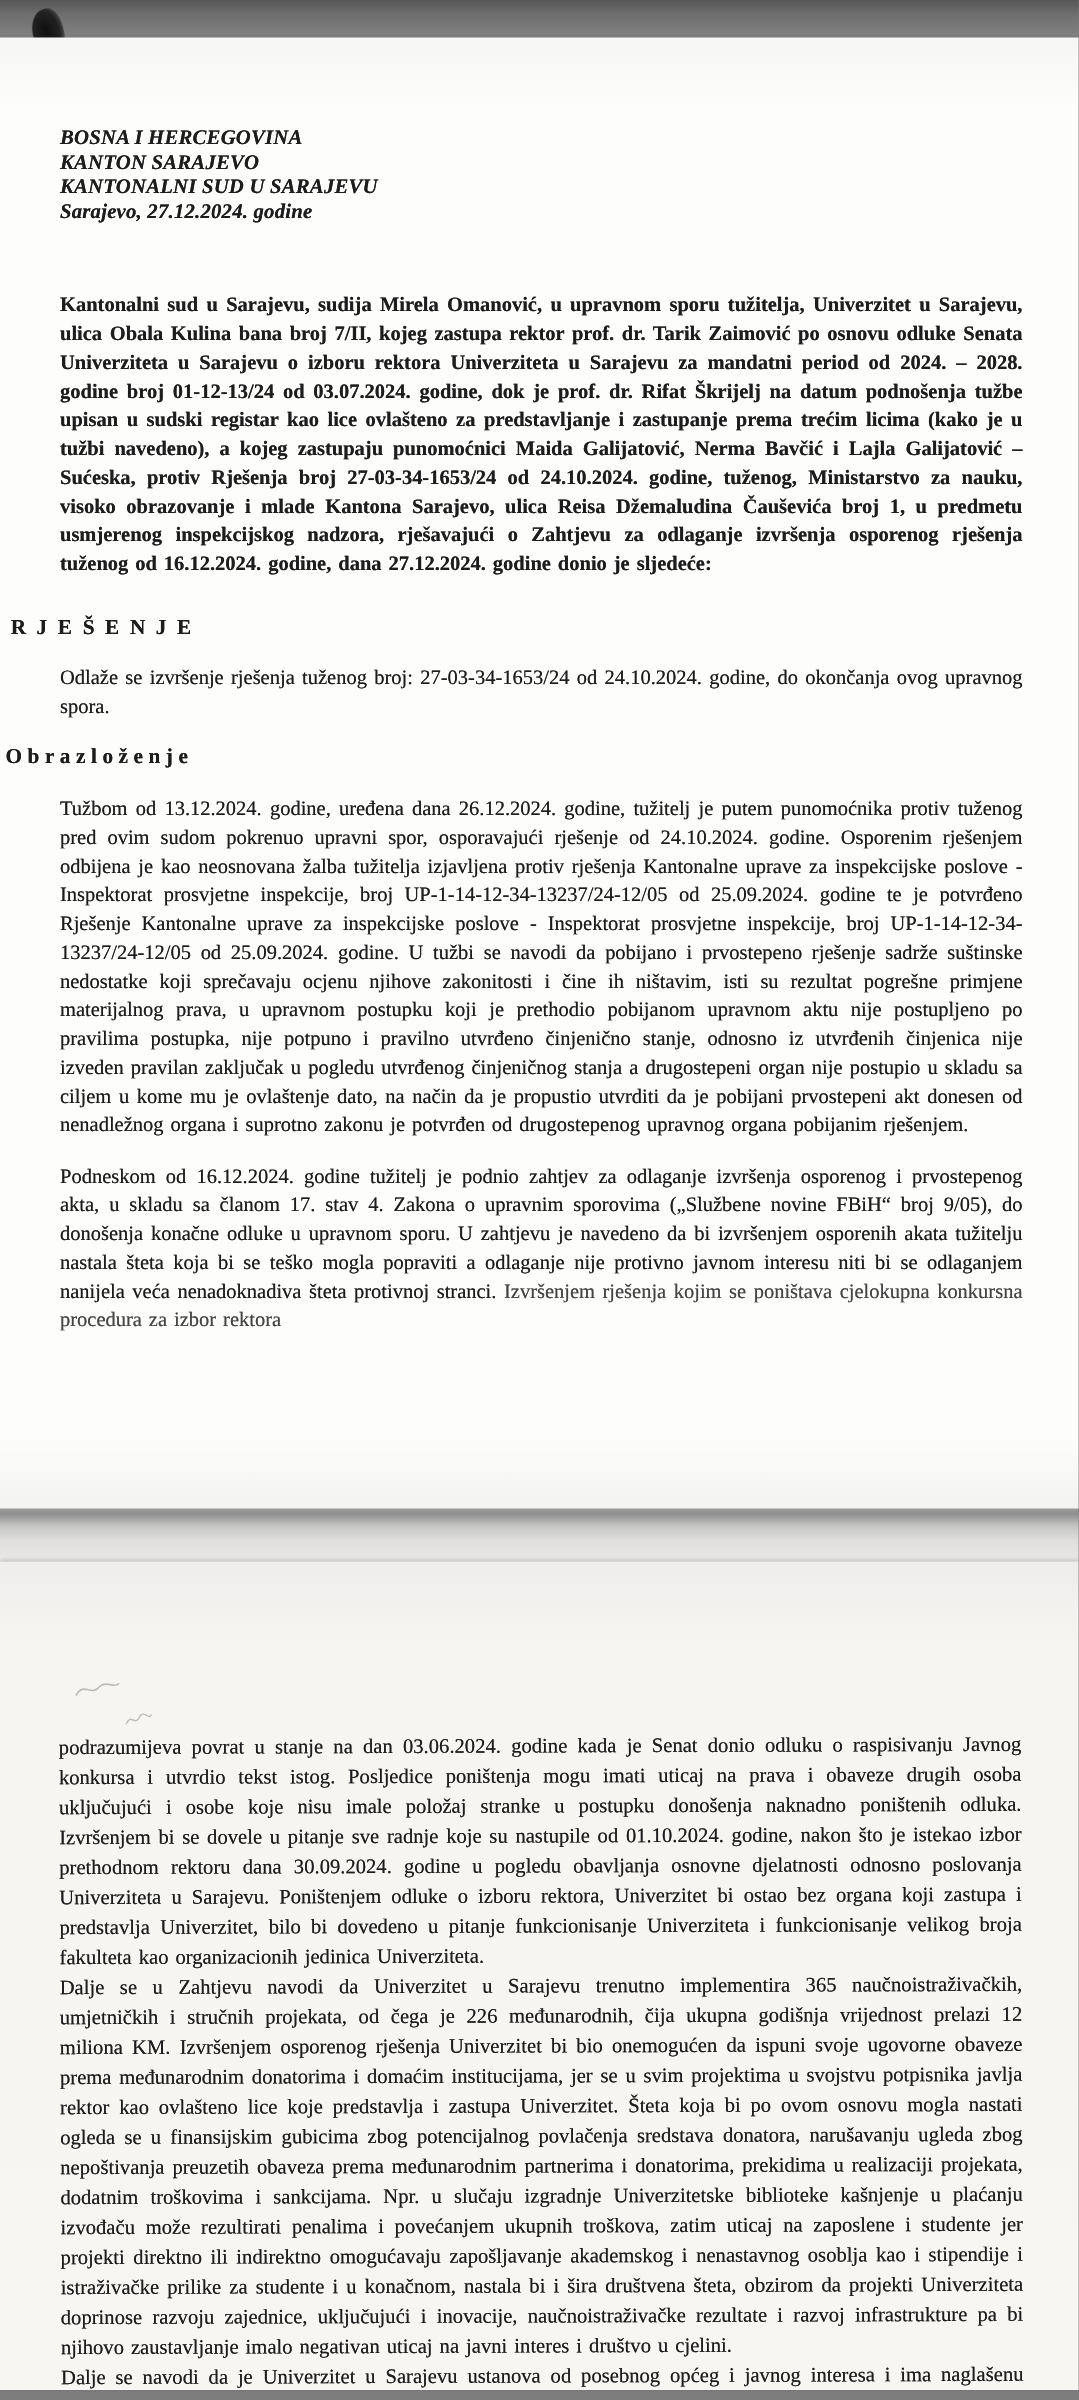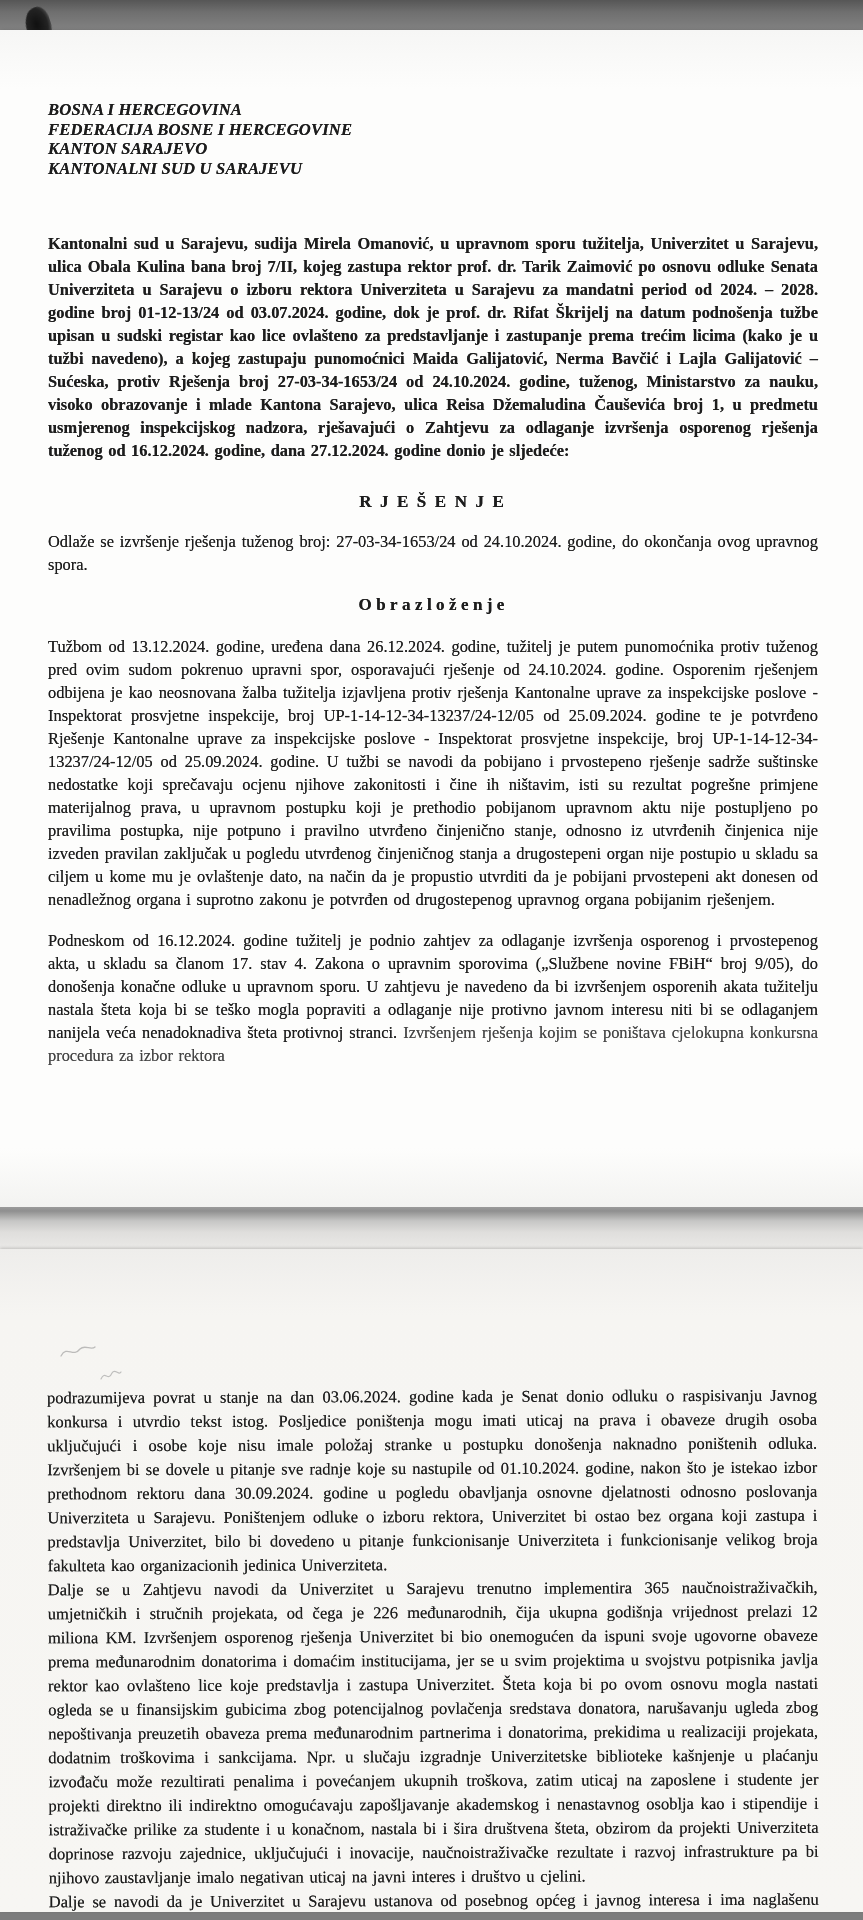--- a/index.html
+++ b/index.html
@@ -47,21 +47,21 @@
   }
   .header-block{
     margin:70px 45px 0 48px;
     font-weight:bold;font-size:16.6px;line-height:19.5px;
     letter-spacing:0.01em;
     text-shadow:0 0 0.5px rgba(25,25,25,0.9);
     font-style:italic;
   }
   .intro{margin:54px 45px 0 48px;font-weight:bold;}
   .h-center{
-    text-align:center;font-size:17px;font-weight:600;margin:0;
+    font-size:17px;font-weight:600;margin:0;
     text-shadow:0 0 0.5px rgba(25,25,25,0.9);
   }
   .h-ruling{margin-top:30px;letter-spacing:0.5em;padding-left:0.5em;}
   .h-reason{margin-top:19px;letter-spacing:0.26em;padding-left:0.26em;font-weight:600;}
   .ruling-par{margin:18px 45px 0 48px;}
   .reason-p1{margin:20px 45px 0 48px;}
   .reason-p2{margin:18px 45px 0 48px;}
   .blurred{filter:blur(0.45px);opacity:0.82;}
   .p2-content{
     margin:136px 45px 0 48px;
@@ -73,23 +73,23 @@
 </style>
 </head>
 <body>
 
 <div class="top-band"></div>
 <div class="ink-blob"></div>
 
 <div class="page page1">
   <div class="header-block">
     <div>BOSNA I HERCEGOVINA</div>
-    <div>FEDERACIJA BOSNE I HERCEGOVINE</div>
     <div>KANTON SARAJEVO</div>
     <div>KANTONALNI SUD U SARAJEVU</div>
+    <div>Sarajevo, 27.12.2024. godine</div>
   </div>
 
   <p class="txt intro">Kantonalni sud u Sarajevu, sudija Mirela Omanović, u upravnom sporu tužitelja, Univerzitet u Sarajevu, ulica Obala Kulina bana broj 7/II, kojeg zastupa rektor prof. dr. Tarik Zaimović po osnovu odluke Senata Univerziteta u Sarajevu o izboru rektora Univerziteta u Sarajevu za mandatni period od 2024. – 2028. godine broj 01-12-13/24 od 03.07.2024. godine, dok je prof. dr. Rifat Škrijelj na datum podnošenja tužbe upisan u sudski registar kao lice ovlašteno za predstavljanje i zastupanje prema trećim licima (kako je u tužbi navedeno), a kojeg zastupaju punomoćnici Maida Galijatović, Nerma Bavčić i Lajla Galijatović – Sućeska, protiv Rješenja broj 27-03-34-1653/24 od 24.10.2024. godine, tuženog, Ministarstvo za nauku, visoko obrazovanje i mlade Kantona Sarajevo, ulica Reisa Džemaludina Čauševića broj 1, u predmetu usmjerenog inspekcijskog nadzora, rješavajući o Zahtjevu za odlaganje izvršenja osporenog rješenja tuženog od 16.12.2024. godine, dana 27.12.2024. godine donio je sljedeće:</p>
 
   <h2 class="h-center h-ruling">RJEŠENJE</h2>
 
   <p class="txt ruling-par">Odlaže se izvršenje rješenja tuženog broj: 27-03-34-1653/24 od 24.10.2024. godine, do okončanja ovog upravnog spora.</p>
 
   <h2 class="h-center h-reason">Obrazloženje</h2>
 

